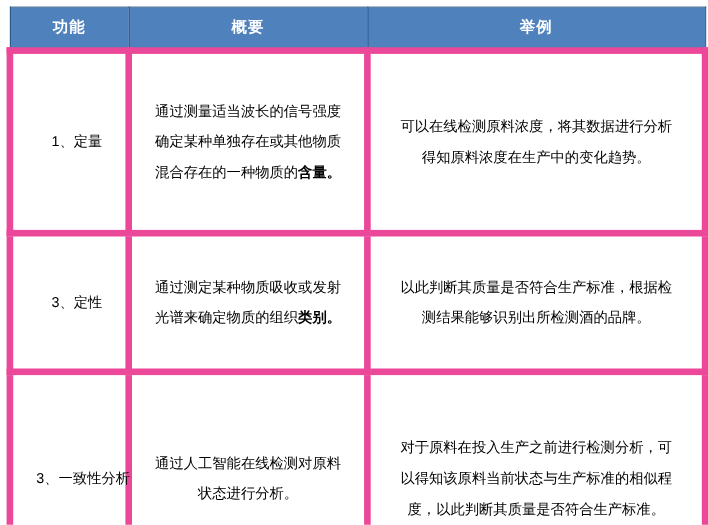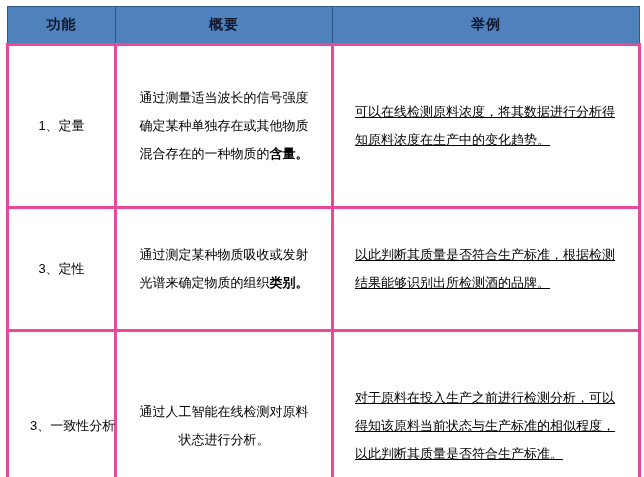--- a/index.html
+++ b/index.html
@@ -22,49 +22,48 @@
     border-collapse: collapse;
     width: 632px;
     table-layout: fixed;
   }
   table.feature-table col.c0 { width: 108px; }
   table.feature-table col.c1 { width: 217px; }
   table.feature-table col.c2 { width: 307px; }
 
   table.feature-table th {
     background: #4f81bd;
-    color: #0f172a;
+    color: #ffffff;
     font-size: 14px;
     font-weight: bold;
     text-align: center;
     vertical-align: middle;
     height: 34px;
     border: 1px solid #2e5b8a;
     letter-spacing: 1px;
   }
   table.feature-table td {
-    border: 3px solid #ec4899;
+    border: 6px solid #ec4899;
     font-size: 13px;
     color: #000000;
     vertical-align: middle;
     padding: 10px 21px;
     line-height: 28px;
   }
   td.col-func {
-    text-align: center;
+    text-align: right;
     font-size: 13px;
     white-space: nowrap;
     margin-left: 28px;
   }
   td.col-sum {
     text-align: center;
   }
   td.col-ex {
-    text-align: left;
-    text-decoration: underline;
+    text-align: center;
   }
   .emph {
     font-weight: bold;
   }
   
   tr.row-0 td { height: 140px; }
   tr.row-1 td { height: 100px; }
   tr.row-2 td { height: 168px; }
 </style>
 </head>

